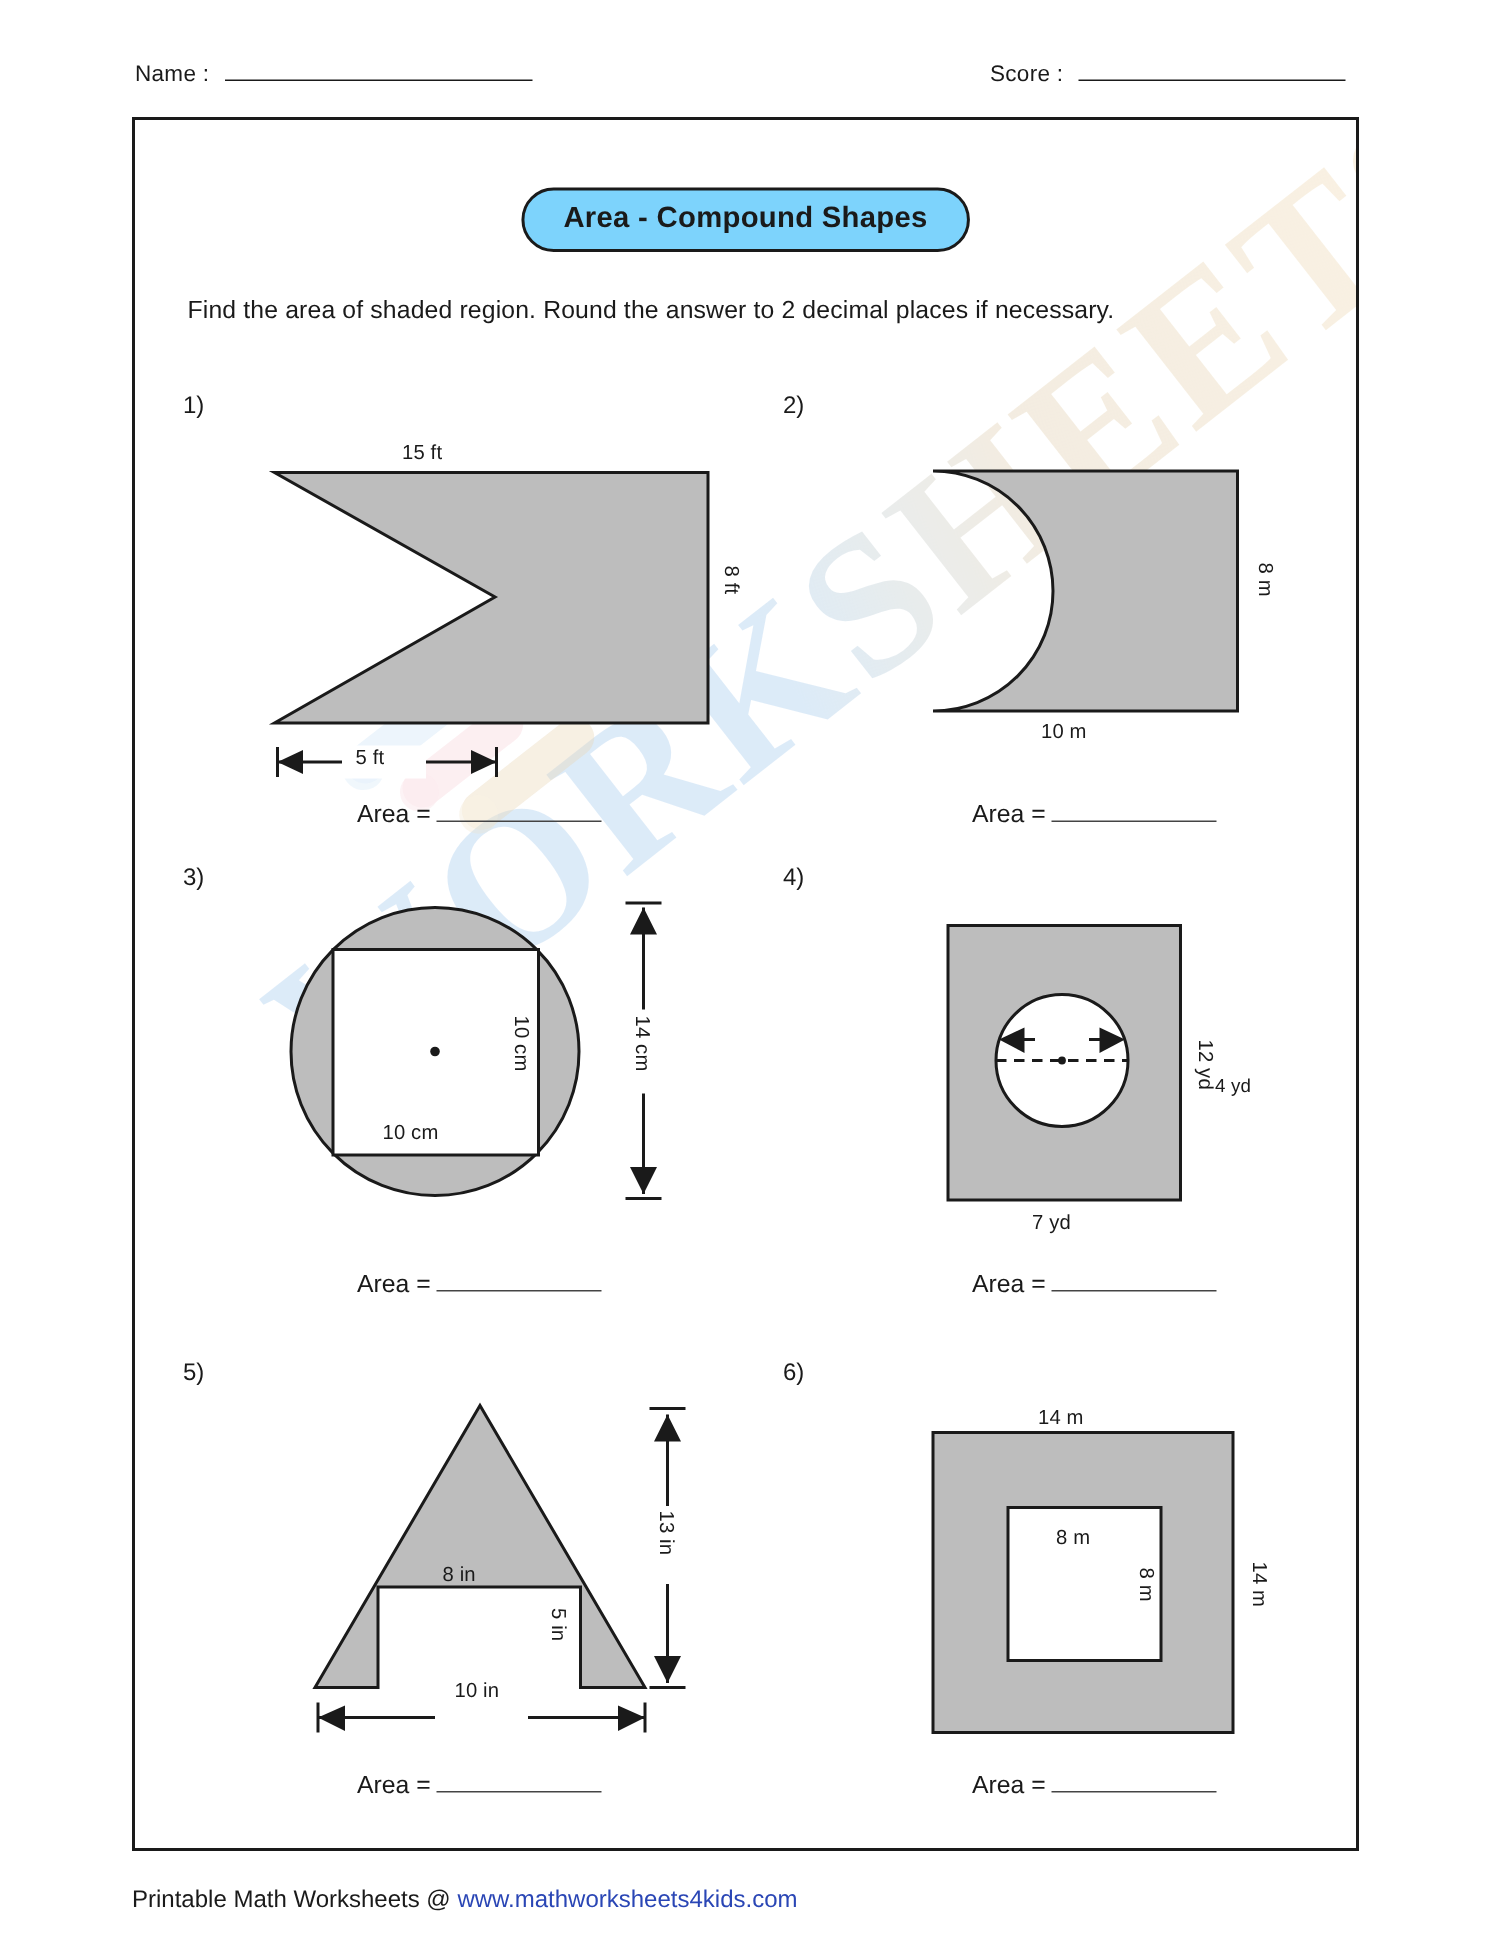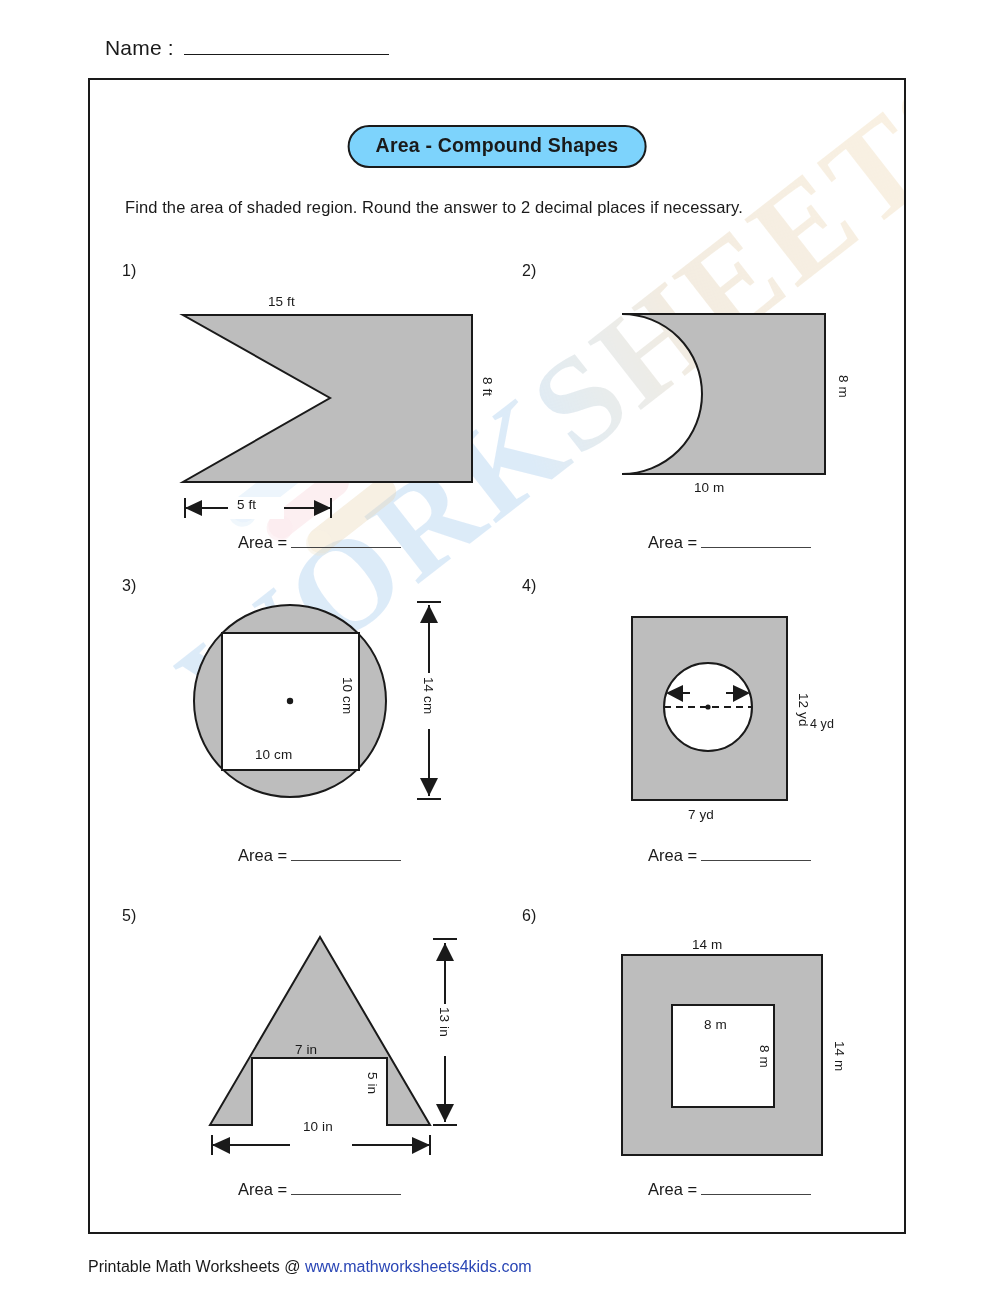--- a/index.html
+++ b/index.html
@@ -32,24 +32,23 @@
     align-items: baseline;
   }
   .score-group {
     position: absolute;
     left: 660px;
     top: 0;
     display: flex;
     align-items: baseline;
   }
   .field-label {
-    font-size: 21px;
+    font-size: 15px;
     letter-spacing: .2px;
     white-space: nowrap;
-    margin-left: 15px;
   }
   .blank-line {
     display: inline-block;
     border-bottom: 1.6px solid #1a1a1a;
     height: 17px;
     margin-left: 10px;
   }
   .blank-name { width: 205px; }
   .blank-score { width: 178px; }
 
@@ -179,20 +178,24 @@
   .ln { stroke: #1a1a1a; stroke-width: 2; fill: none; }
   .dashln { stroke: #1a1a1a; stroke-width: 2; fill: none; stroke-dasharray: 7 5; }
 </style>
 </head>
 <body>
 
 <div class="header-row">
   <div class="name-group">
     <span class="field-label">Name :</span>
     <span class="blank-line blank-name"></span>
+  </div>
+  <div class="score-group">
+    <span class="field-label">Score :</span>
+    <span class="blank-line blank-score"></span>
   </div>
 </div>
 
 <div class="sheet">
 
   <div class="wm-layer">
     <div class="wm-text">WORKSHEETS</div>
     <svg class="wm-logo" viewBox="0 0 200 170">
       <g transform="rotate(-38 100 85)">
         <rect x="10" y="30" width="110" height="26" rx="13" fill="#cfe4f6" opacity=".75"></rect>
@@ -314,21 +317,21 @@
   </div>
 
   <div class="problem" style="left:0px; top:825px; width:410px; height:310px;">
     <div class="prob-num" style="left:32px; top:2px;">5)</div>
 
     <div class="figure" style="left:100px; top:22px;">
       <svg width="260" height="220" viewBox="0 0 260 220">
 
         <path class="shape-fill" d="M 130 10 L 240 198 L 197 198 L 197 131 L 62 131 L 62 198 L 20 198 Z"></path>
       </svg>
-      <div class="dim" style="left:105px; top:115px;">7 in</div>
+      <div class="dim" style="left:105px; top:115px;">8 in</div>
       <div class="dim dim-v" style="left:175px; top:145px;">5 in</div>
 
       <svg width="34" height="205" style="position:absolute; left:238px; top:2px;">
         <line class="ln" x1="17" y1="14" x2="17" y2="193"></line>
         <line class="ln" x1="5" y1="10" x2="29" y2="10"></line>
         <line class="ln" x1="5" y1="196" x2="29" y2="196"></line>
         <polygon points="17,14 8,32 26,32" fill="#1a1a1a"></polygon>
         <polygon points="17,193 8,175 26,175" fill="#1a1a1a"></polygon>
         <rect x="4" y="75" width="26" height="52" fill="#fff"></rect>
       </svg>

